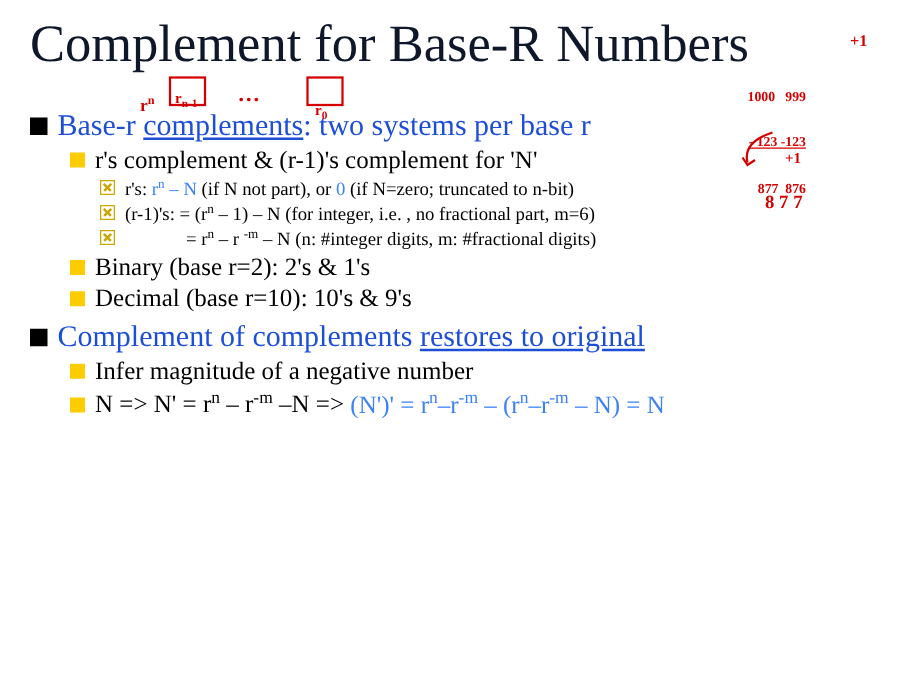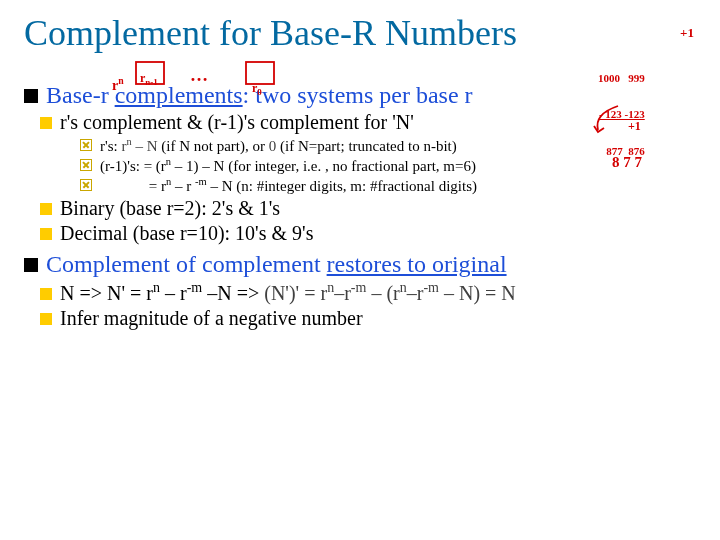--- a/index.html
+++ b/index.html
@@ -10,35 +10,35 @@
     font-family: "Times New Roman", serif;
     background: #fff;
     position: relative;
     overflow: hidden;
   }
   .slide {
     padding: 12px 24px 0 24px;
     position: relative;
   }
   .title {
-    font-size: 36px;
+    font-size: 42px;
     font-weight: normal;
     margin: 0 0 28px 0;
-    color: #0369a1;
+    color: #0f172a;
   }
   .lvl1 {
     font-size: 24px;
     margin: 6px 0 2px 0;
     display: flex;
     align-items: baseline;
     color: #1d4ed8;
   }
   .lvl2 {
     font-size: 20px;
-    margin: 2px 0 2px 16px;
+    margin: 2px 0 2px 32px;
     display: flex;
     align-items: baseline;
     color: #000;
   }
   .lvl3 {
     font-size: 15px;
     margin: 1px 0 1px 56px;
     display: flex;
     align-items: baseline;
     color: #000;
@@ -60,21 +60,21 @@
   .xsq {
     width: 10px; height: 10px; background: #fff; border: 1px solid #c9a600;
     position: relative; display: inline-block;
   }
   .xsq::before, .xsq::after {
     content: ""; position: absolute; left: 1px; top: 4px;
     width: 8px; height: 1.5px; background: #c9a600;
   }
   .xsq::before { transform: rotate(45deg); }
   .xsq::after  { transform: rotate(-45deg); }
-  .red { color: #404040; }
+  .red { color: #3b82f6; }
   .sup { vertical-align: super; font-size: 0.7em; }
   .txt { flex: 1 1 auto; }
 
   
   .ann {
     position: absolute;
     color: #d40000;
     font-family: "Comic Sans MS", cursive;
     font-size: 14px;
     line-height: 1.1;
@@ -103,21 +103,21 @@
         <span class="ysq"></span>
       </span>
     <span class="txt">r's complement &amp; (r-1)'s complement for 'N'</span>
   </div>
 
   <div class="lvl3">
     <span class="bullet">
         <span class="xsq"></span>
       </span>
     <span class="txt">
-      <span>r's: </span><span class="red"><span>r</span><span class="sup">n</span><span> – N</span></span><span> (if N not part), or </span><span class="red">0</span><span> (if N=part; truncated to n-bit)</span>
+      <span>r's: </span><span class="red"><span>r</span><span class="sup">n</span><span> – N</span></span><span> (if N not part), or </span><span class="red">0</span><span> (if N=zero; truncated to n-bit)</span>
     </span>
   </div>
 
   <div class="lvl3">
     <span class="bullet">
         <span class="xsq"></span>
       </span>
     <span class="txt">
       <span>(r-1)'s: = (r</span><span class="sup">n</span><span> – 1) – N (for integer, i.e. , no fractional part, m=6)</span>
     </span>
@@ -144,38 +144,38 @@
         <span class="ysq"></span>
       </span>
     <span class="txt">Decimal (base r=10): 10's &amp; 9's</span>
   </div>
 
   <div class="lvl1">
     <span class="bullet">
         <span class="zsq"></span>
       </span>
     <span class="txt">
-      <span>Complement of complement </span><span style="text-decoration:underline">restores to original</span>
-    </span>
+      <span>Complement of complements </span><span style="text-decoration:underline">restores to original</span>
+    </span>
+  </div>
+
+  <div class="lvl2">
+    <span class="bullet">
+        <span class="ysq"></span>
+      </span>
+    <span class="txt">Infer magnitude of a negative number</span>
   </div>
 
   <div class="lvl2">
     <span class="bullet">
         <span class="ysq"></span>
       </span>
     <span class="txt">
       <span>N =&gt; N' = r</span><span class="sup">n</span><span> – r</span><span class="sup">-m</span><span> –N =&gt; </span><span class="red"><span>(N')' = r</span><span class="sup">n</span><span>–r</span><span class="sup">-m</span><span> – (r</span><span class="sup">n</span><span>–r</span><span class="sup">-m</span><span> – N) = N</span></span>
     </span>
-  </div>
-
-  <div class="lvl2">
-    <span class="bullet">
-        <span class="ysq"></span>
-      </span>
-    <span class="txt">Infer magnitude of a negative number</span>
   </div>
 
 </div>
 
 <div class="ann" style="left:112px; top:76px;">
   <span>r</span><span class="sup">n</span>
 </div>
 
 <div class="ann" style="left:134px; top:58px;">
   <svg width="150" height="44">

